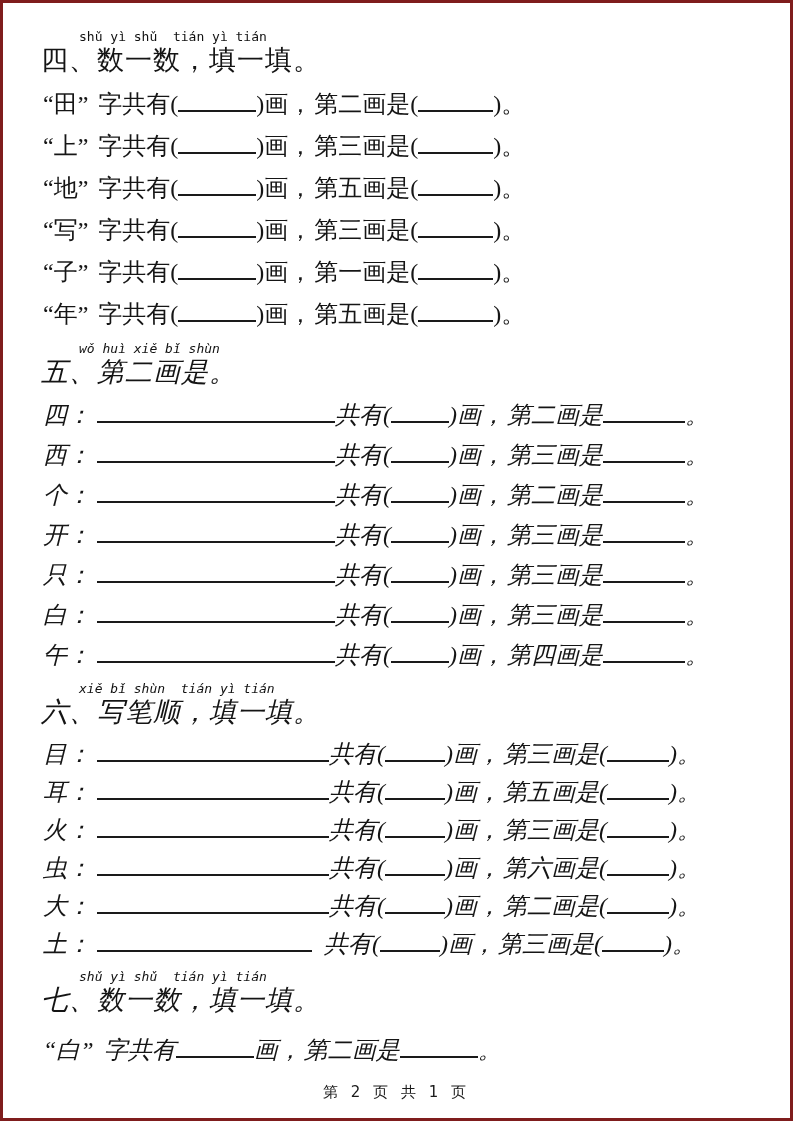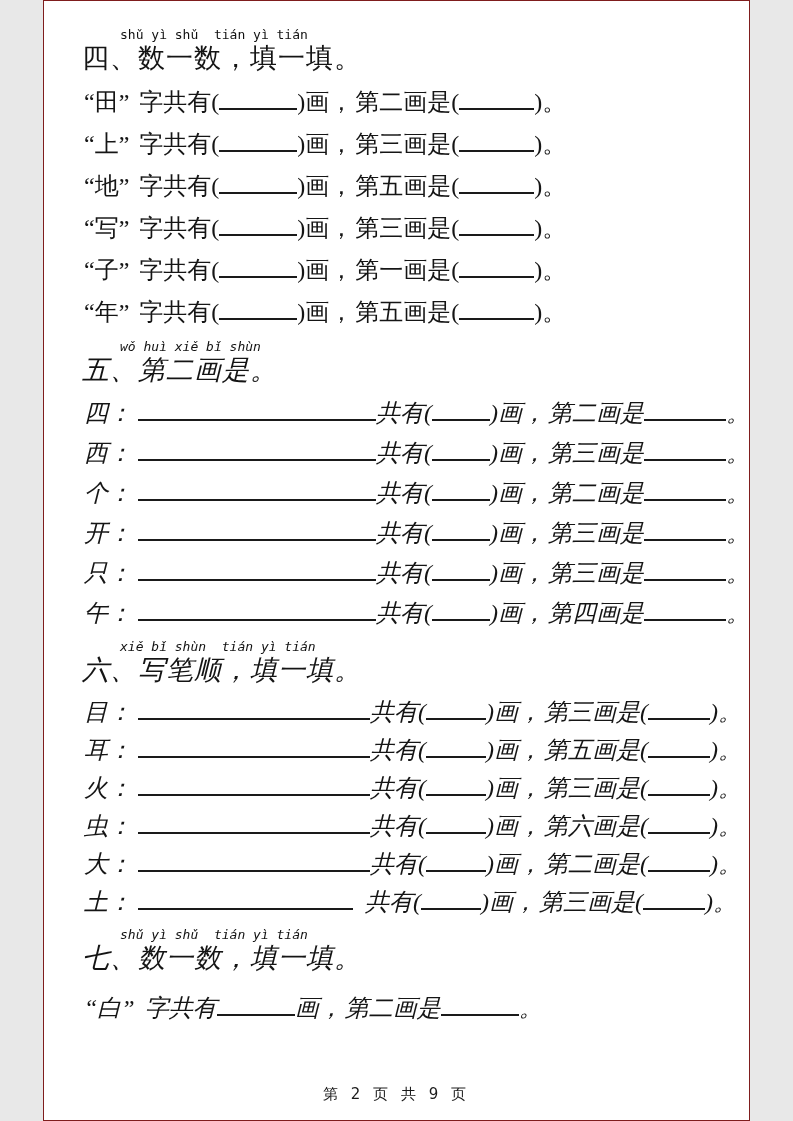--- a/index.html
+++ b/index.html
@@ -1,21 +1,21 @@
 <!DOCTYPE html>
 <html><head>
 <meta charset="utf-8">
 <style>
   html,body{margin:0;padding:0;background:#e8e8e8;}
   .page{
     position:relative;
-    width:707px;height:1121px;
+    width:793px;height:1121px;
     margin:0 auto;
     background:#ffffff;
-    border:1px solid #7f1d1d;
+    border:3px solid #7f1d1d;
     box-sizing:border-box;
     padding:26px 36px 0 38px;
     font-family:"Liberation Serif","DejaVu Serif",serif;
     color:#141414;
     overflow:hidden;
   }
   .pinyin{
     font-family:"DejaVu Sans Mono",monospace;
     font-size:13px;
     line-height:15px;
@@ -113,20 +113,23 @@
     <div class="row rowB">
       <span class="chc">个：</span><span class="blank w238"></span><span>共有(</span><span class="blank w58"></span><span>)画，</span><span class="ord">第二画是</span><span class="blank w82"></span><span>。</span>
     </div>
     <div class="row rowB">
       <span class="chc">开：</span><span class="blank w238"></span><span>共有(</span><span class="blank w58"></span><span>)画，</span><span class="ord">第三画是</span><span class="blank w82"></span><span>。</span>
     </div>
     <div class="row rowB">
       <span class="chc">只：</span><span class="blank w238"></span><span>共有(</span><span class="blank w58"></span><span>)画，</span><span class="ord">第三画是</span><span class="blank w82"></span><span>。</span>
     </div>
     <div class="row rowB">
+      <span class="chc">白：</span><span class="blank w238"></span><span>共有(</span><span class="blank w58"></span><span>)画，</span><span class="ord">第三画是</span><span class="blank w82"></span><span>。</span>
+    </div>
+    <div class="row rowB">
       <span class="chc">午：</span><span class="blank w238"></span><span>共有(</span><span class="blank w58"></span><span>)画，</span><span class="ord">第四画是</span><span class="blank w82"></span><span>。</span>
     </div>
   </div>
 
   <div class="sec">
     <div class="pinyin">xiě bǐ shùn  tián yì tián</div>
     <div class="sec-title">六、写笔顺，填一填。</div>
 
     <div class="row rowC">
       <span class="chc">目：</span><span class="blank w232"></span><span>共有(</span><span class="blank w60"></span><span>)画，</span><span class="ord">第三画是(</span><span class="blank w62"></span><span>)。</span>
@@ -150,14 +153,14 @@
 
   <div class="sec">
     <div class="pinyin">shǔ yì shǔ  tián yì tián</div>
     <div class="sec-title">七、数一数，填一填。</div>
 
     <div class="row rowD">
       <span class="ch">“白”</span><span>字共有</span><span class="blank w78"></span><span>画，</span><span class="ord">第二画是</span><span class="blank w78"></span><span>。</span>
     </div>
   </div>
 
-  <div class="footer">第 2 页 共 9 页</div>
+  <div class="footer">第 2 页 共 1 页</div>
 </div>
 
 </body></html>

